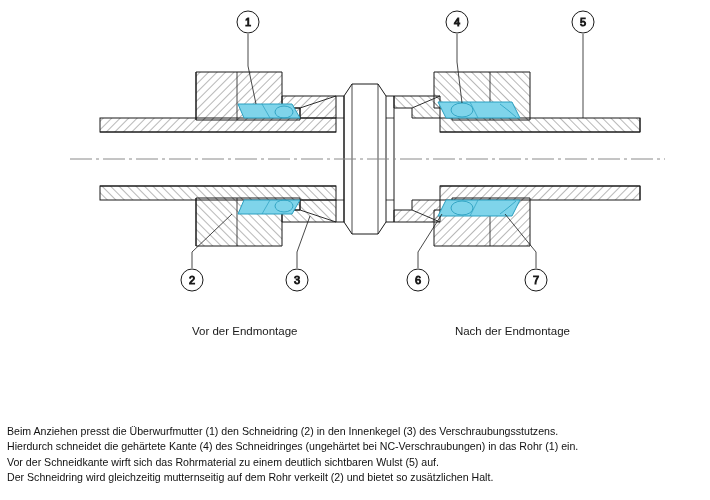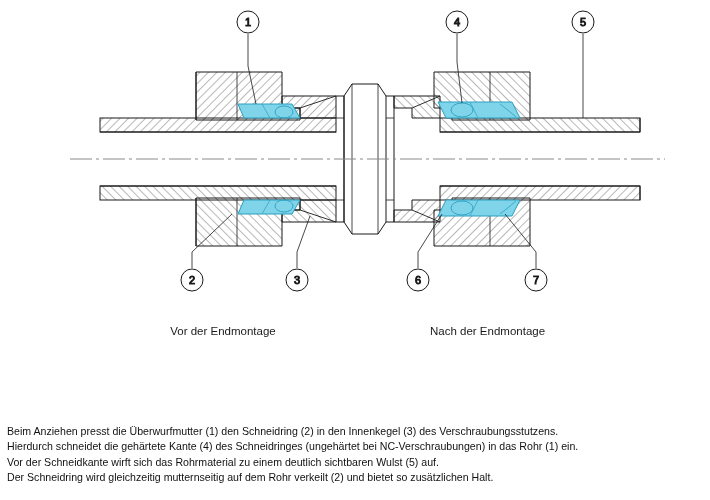--- a/index.html
+++ b/index.html
@@ -40,30 +40,29 @@
     font-family: "Liberation Sans", sans-serif;
   }
   .caption-text {
     position: absolute;
     font-size: 11.5px;
     color: #1a1a1a;
     white-space: nowrap;
     font-family: "Liberation Sans", sans-serif;
   }
   #caption-before {
-    left: 158px;
+    left: 192px;
     top: 325px;
     width: 130px;
-    text-align: center;
   }
   #caption-after {
     left: 430px;
     top: 325px;
     width: 140px;
-    text-align: left;
+    text-align: right;
   }
   .body-text {
     position: absolute;
     left: 7px;
     top: 424px;
     width: 700px;
     font-size: 10.6px;
     line-height: 15.4px;
     color: #111111;
     font-family: Liberation Sans, sans-serif;

